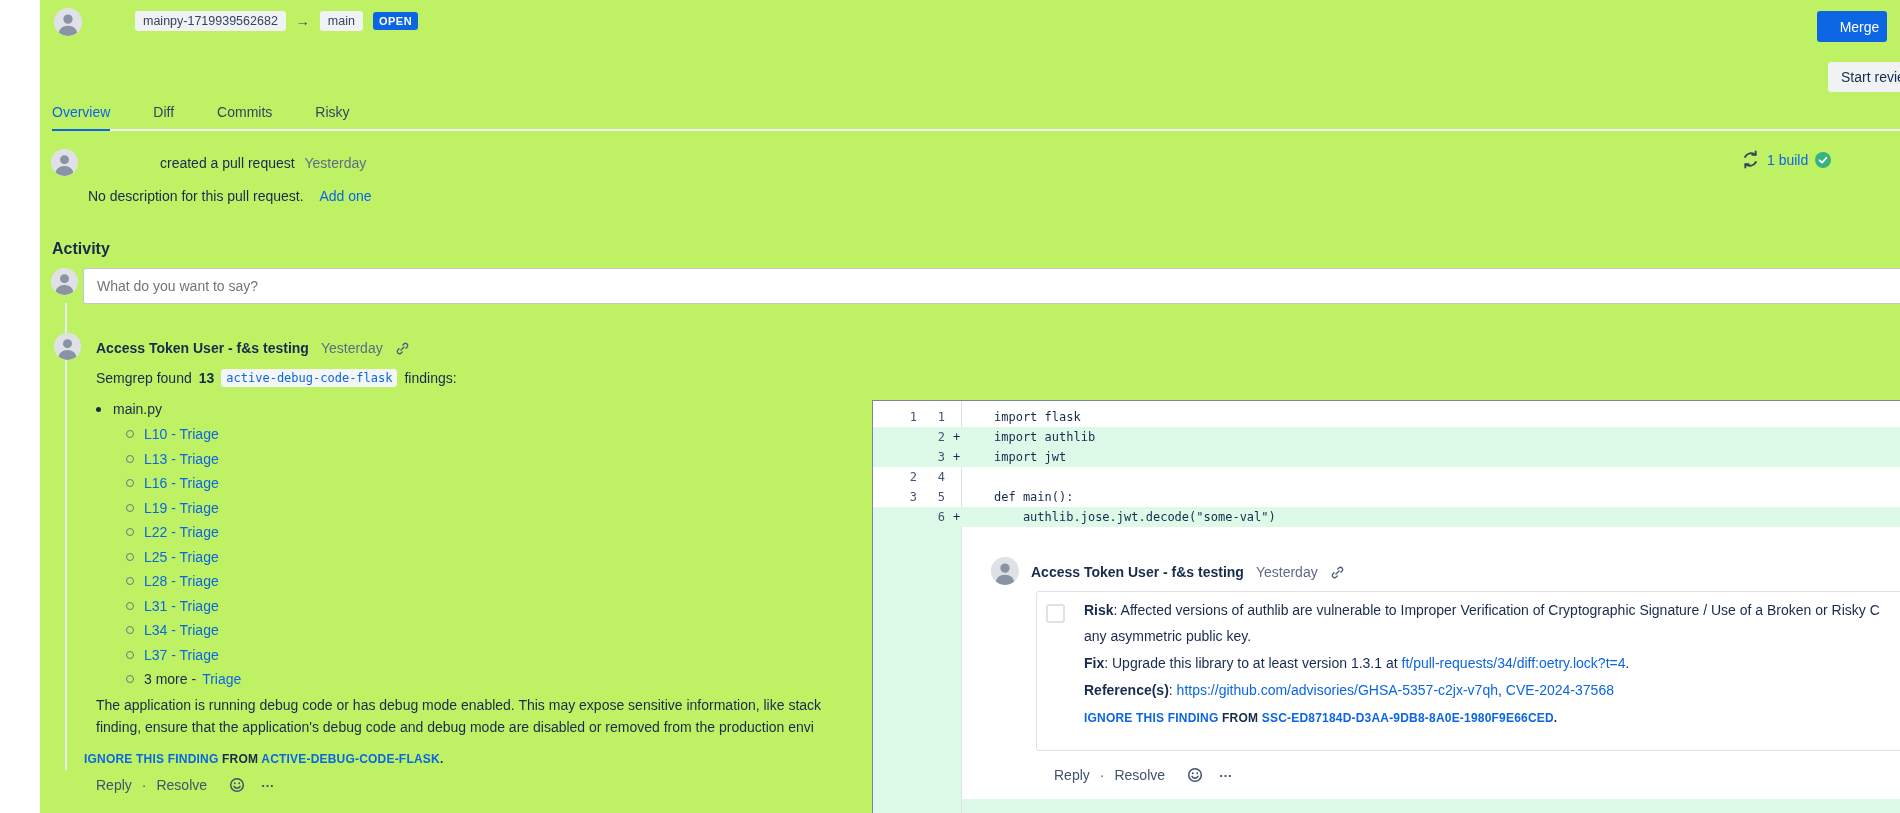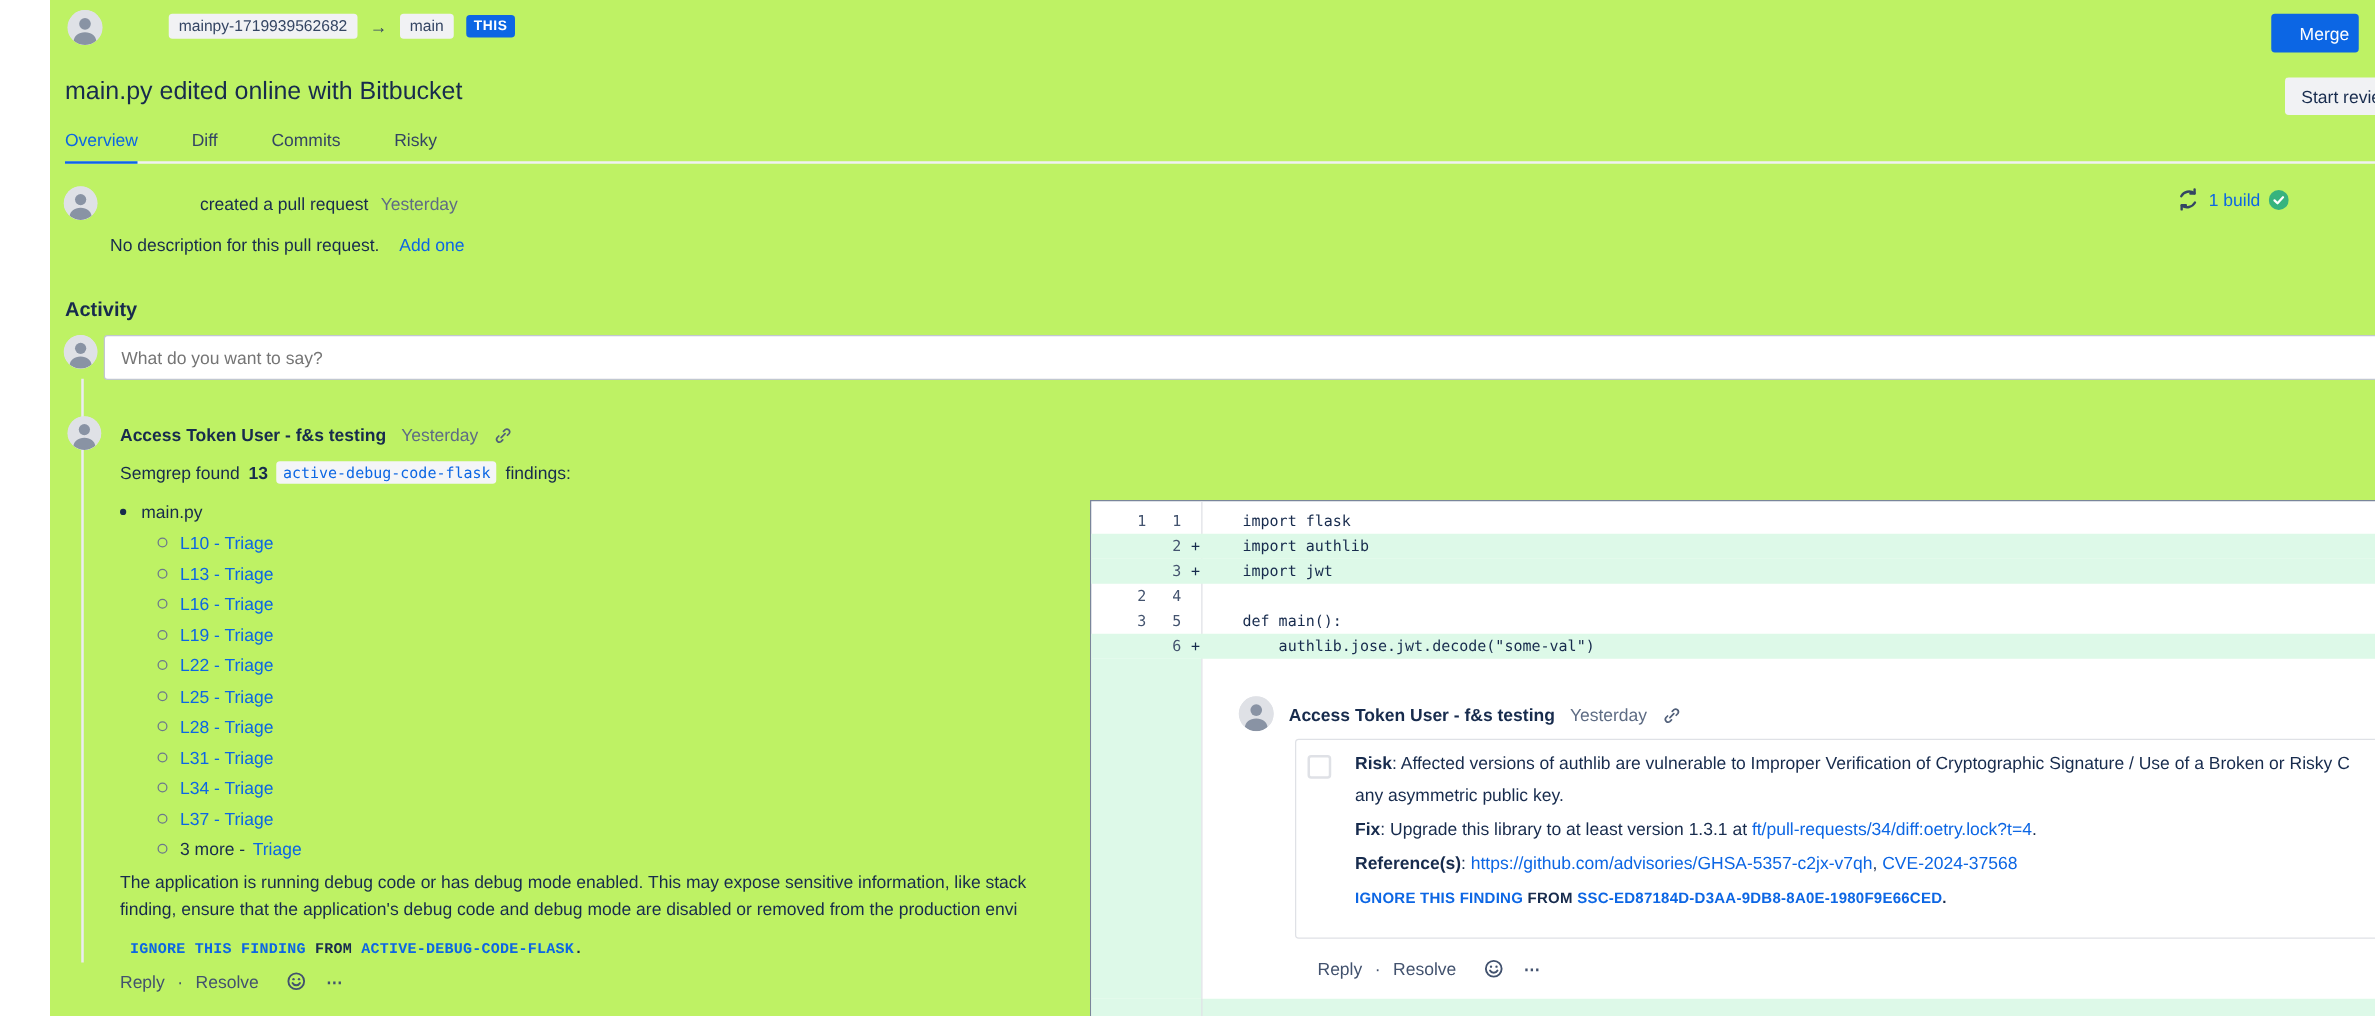--- a/index.html
+++ b/index.html
@@ -55,26 +55,25 @@
     <svg viewBox="0 0 24 24">
         <circle cx="12" cy="12" r="12" fill="#dfe1e6"></circle>
         <circle cx="12" cy="9.5" r="4" fill="#8993a4"></circle>
         <path d="M12 15.2c-4.6 0-7.4 2.6-7.8 6 2.1 1.7 4.8 2.8 7.8 2.8s5.7-1.1 7.8-2.8c-.4-3.4-3.2-6-7.8-6z" fill="#8993a4"></path>
       </svg>
   </span>
   <div class="abs" style="left:95px;top:11px;display:flex;align-items:center;gap:10px;">
     <span class="chip">mainpy-1719939562682</span>
     <span style="color:#344563;font-size:14px;">→</span>
     <span class="chip">main</span>
-    <span class="badge">THIS</span>
+    <span class="badge">OPEN</span>
   </div>
   <button class="abs btn-primary" style="left:1777px;top:11px;width:70px;height:31px;">Merge</button>
   <button class="abs btn-subtle" style="left:1861px;top:11px;width:37px;height:31px;font-size:11px;font-weight:bold;letter-spacing:1px;">•••</button>
 
-  <div class="abs" style="left:12px;top:62px;font-size:20px;font-weight:500;">main.py edited online with Bitbucket</div>
   <button class="abs btn-subtle" style="left:1788px;top:62px;width:100px;height:30px;">Start review</button>
 
   <div class="abs tabs" style="left:12px;top:104px;width:1888px;gap:43px;">
     <div class="tab active">Overview</div>
     <div class="tab">Diff</div>
     <div class="tab">Commits</div>
     <div class="tab">Risky</div>
   </div>
 
   <span class="abs avatar" style="left:11px;top:149px;width:27px;height:27px;">
@@ -199,21 +198,21 @@
       <span>3 more -</span>
       <span class="link" style="margin-left:6px;text-align:right;">Triage</span>
     </div>
   </div>
 
   <div class="abs nowrap body-line" style="left:56px;top:694px;width:1830px;line-height:22px;">
     <div>The application is running debug code or has debug mode enabled. This may expose sensitive information, like stack</div>
     <div>finding, ensure that the application's debug code and debug mode are disabled or removed from the production envi</div>
   </div>
 
-  <div class="abs caps-link" style="left:64px;top:752px;font-family:Liberation Mono, monospace;">
+  <div class="abs caps-link" style="left:44px;top:752px;">
     <span class="link">IGNORE THIS FINDING</span>
     <span style="color:#172b4d;">FROM</span>
     <span class="link">ACTIVE-DEBUG-CODE-FLASK</span><span style="color:#172b4d;">.</span>
   </div>
 
   <div class="abs reply-row" style="left:56px;top:777px;">
     <span>Reply</span>
     <span>·</span>
     <span>Resolve</span>
     <span class="icon-btn" style="margin-left:12px;">

